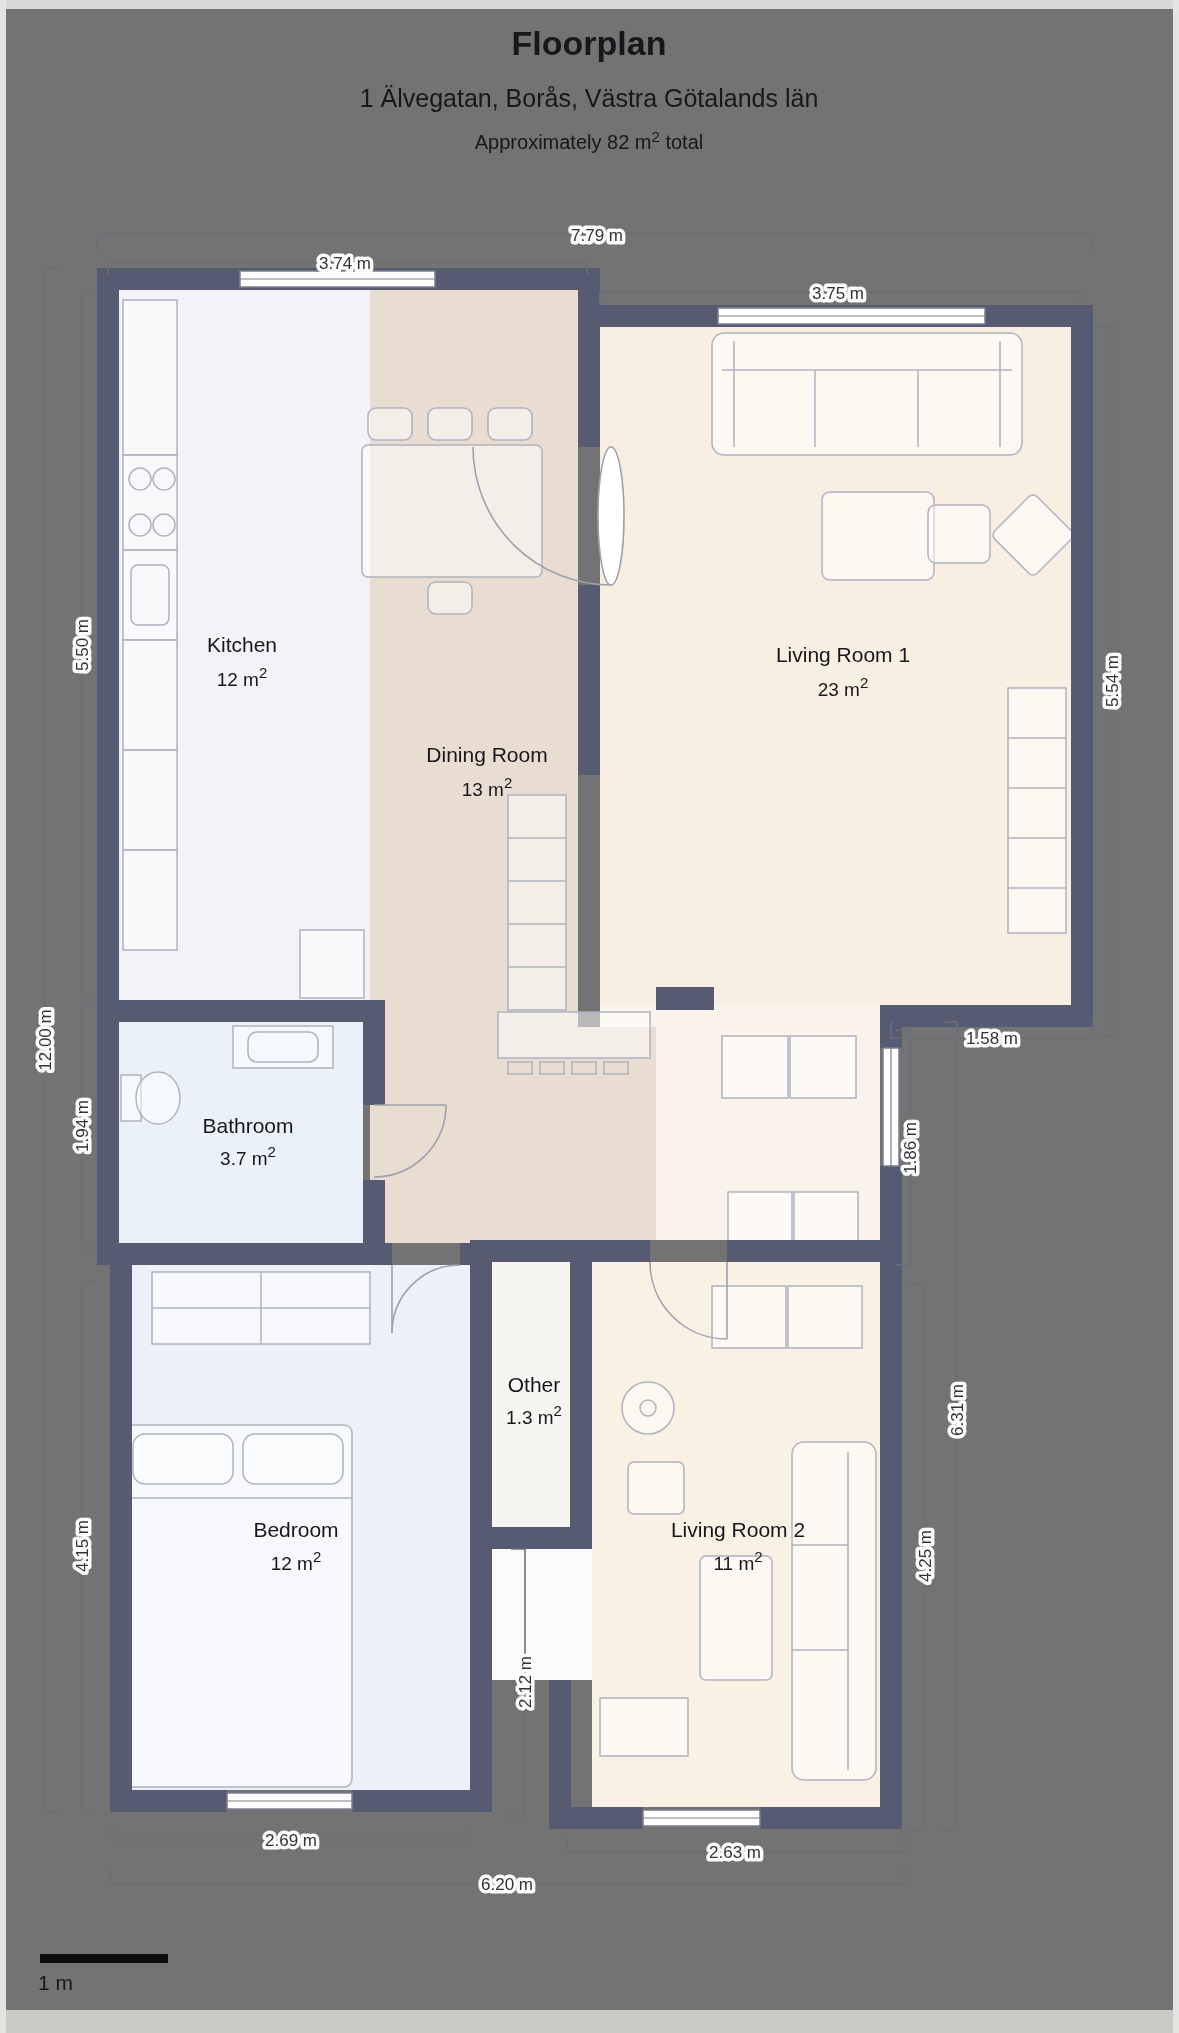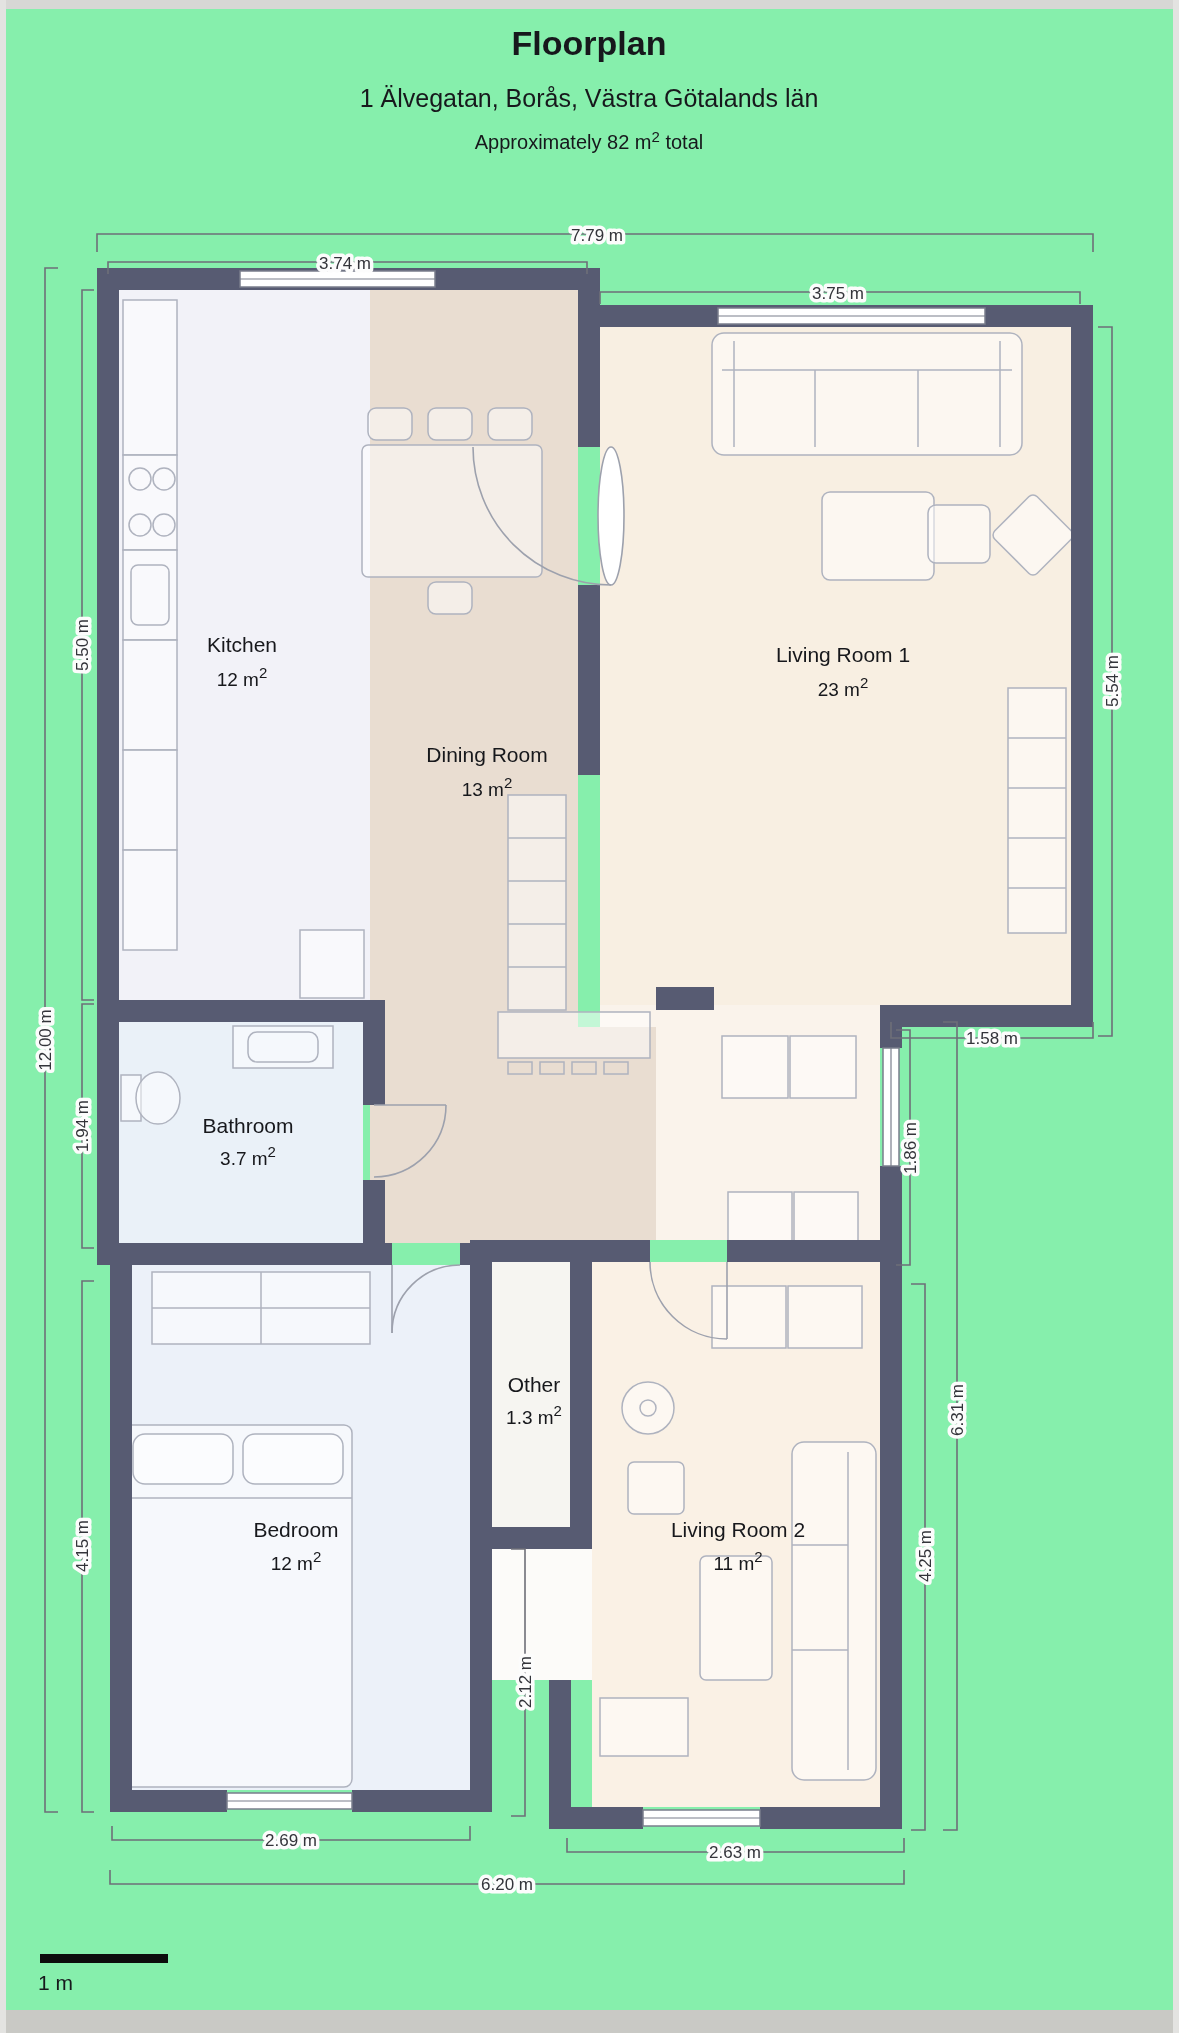--- a/index.html
+++ b/index.html
@@ -1,16 +1,16 @@
 <!DOCTYPE html>
 <html><head>
 <meta charset="utf-8">
 <style>
   html,body{margin:0;padding:0;background:#e9e9e7;}
-  .page{position:relative;width:1179px;height:2033px;background:#86efac;overflow:hidden;
+  .page{position:relative;width:1179px;height:2033px;background:#737373;overflow:hidden;
         font-family:"Liberation Sans", sans-serif;}
   svg{position:absolute;left:0;top:0;}
   text{font-family:"Liberation Sans", sans-serif;fill:#17181c;}
   .title{font-size:34px;font-weight:600;}
   .subtitle{font-size:25px;font-weight:400;}
   .approx{font-size:20px;}
   .roomname{font-size:21px;}
   .roomarea{font-size:19px;}
   .sup{font-size:15px;}
   .dim{font-size:17px;fill:#33343a;paint-order:stroke;stroke:#fcfcfc;stroke-width:7px;stroke-linejoin:round;}

